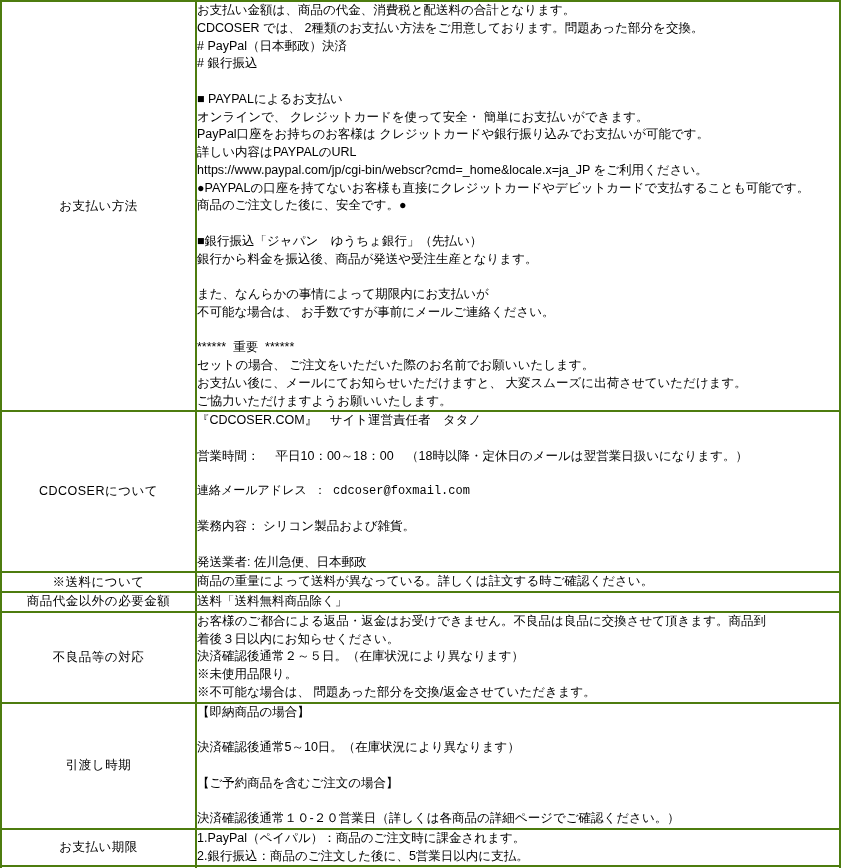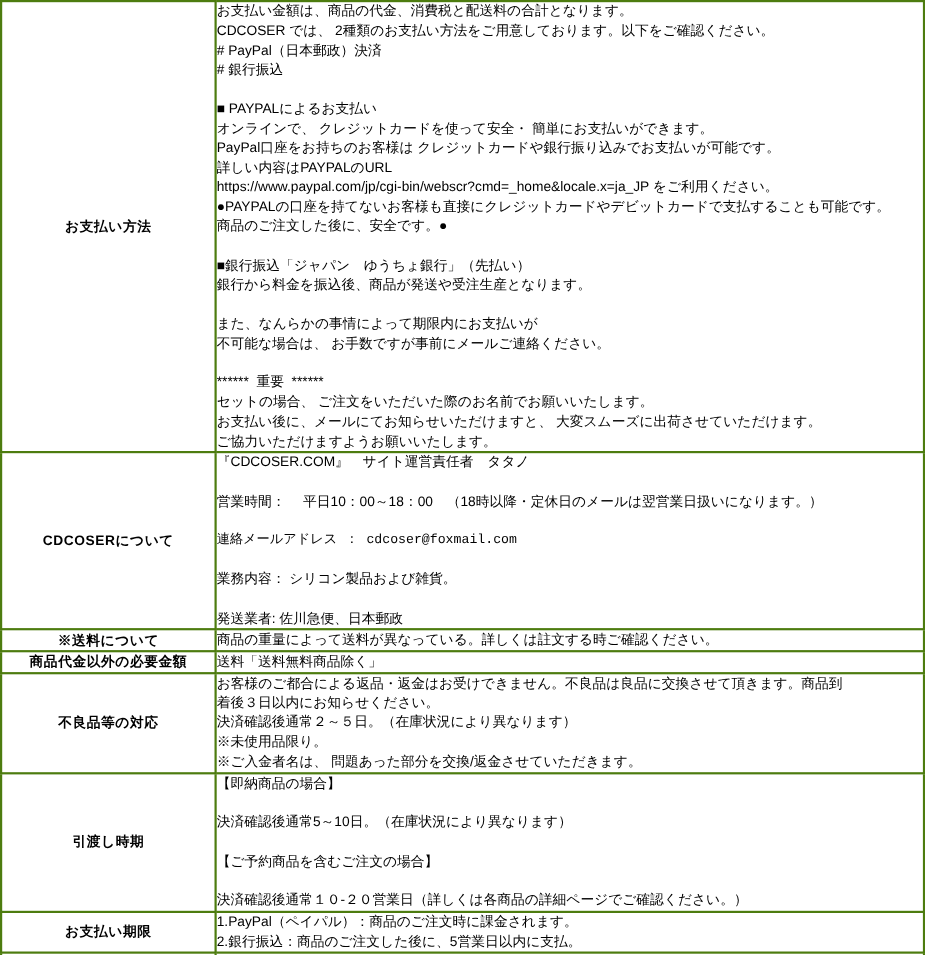--- a/index.html
+++ b/index.html
@@ -19,21 +19,21 @@
     table-layout: fixed;
   }
   table.info-table td {
     border: 2px solid #4d7c0f;
     vertical-align: middle;
     padding: 0;
   }
   td.label-cell {
     width: 193px;
     text-align: center;
-    font-weight: bold;
+    font-weight: normal;
     font-size: 12.5px;
     letter-spacing: 0.5px;
     padding: 4px 2px;
   }
   td.value-cell {
     padding: 3px 4px 3px 6px;
     line-height: 1.42;
     font-size: 12.5px;
     vertical-align: top;
   }
@@ -56,21 +56,21 @@
 </head>
 <body>
 
 <table class="info-table">
   <tbody>
 
     <tr>
       <td class="label-cell">お支払い方法</td>
       <td class="value-cell">
         <p>お支払い金額は、商品の代金、消費税と配送料の合計となります。</p>
-        <p>CDCOSER では、 2種類のお支払い方法をご用意しております。以下をご確認ください。</p>
+        <p>CDCOSER では、 2種類のお支払い方法をご用意しております。問題あった部分を交換。</p>
         <p># PayPal（日本郵政）決済</p>
         <p># 銀行振込</p>
         <p class="blank"></p>
         <p>■ PAYPALによるお支払い</p>
         <p>オンラインで、 クレジットカードを使って安全・ 簡単にお支払いができます。</p>
         <p>PayPal口座をお持ちのお客様は クレジットカードや銀行振り込みでお支払いが可能です。</p>
         <p>詳しい内容はPAYPALのURL</p>
         <p>https://www.paypal.com/jp/cgi-bin/webscr?cmd=_home&amp;locale.x=ja_JP をご利用ください。</p>
         <p>●PAYPALの口座を持てないお客様も直接にクレジットカードやデビットカードで支払することも可能です。</p>
         <p>商品のご注文した後に、安全です。●</p>
@@ -117,21 +117,21 @@
       </td>
     </tr>
 
     <tr>
       <td class="label-cell">不良品等の対応</td>
       <td class="value-cell">
         <p>お客様のご都合による返品・返金はお受けできません。不良品は良品に交換させて頂きます。商品到</p>
         <p>着後３日以内にお知らせください。</p>
         <p>決済確認後通常２～５日。（在庫状況により異なります）</p>
         <p>※未使用品限り。</p>
-        <p>※ご入金者名は、 問題あった部分を交換/返金させていただきます。</p>
+        <p>※不可能な場合は、 問題あった部分を交換/返金させていただきます。</p>
       </td>
     </tr>
 
     <tr>
       <td class="label-cell">引渡し時期</td>
       <td class="value-cell">
         <p>【即納商品の場合】</p>
         <p class="blank"></p>
         <p>決済確認後通常5～10日。（在庫状況により異なります）</p>
         <p class="blank"></p>

